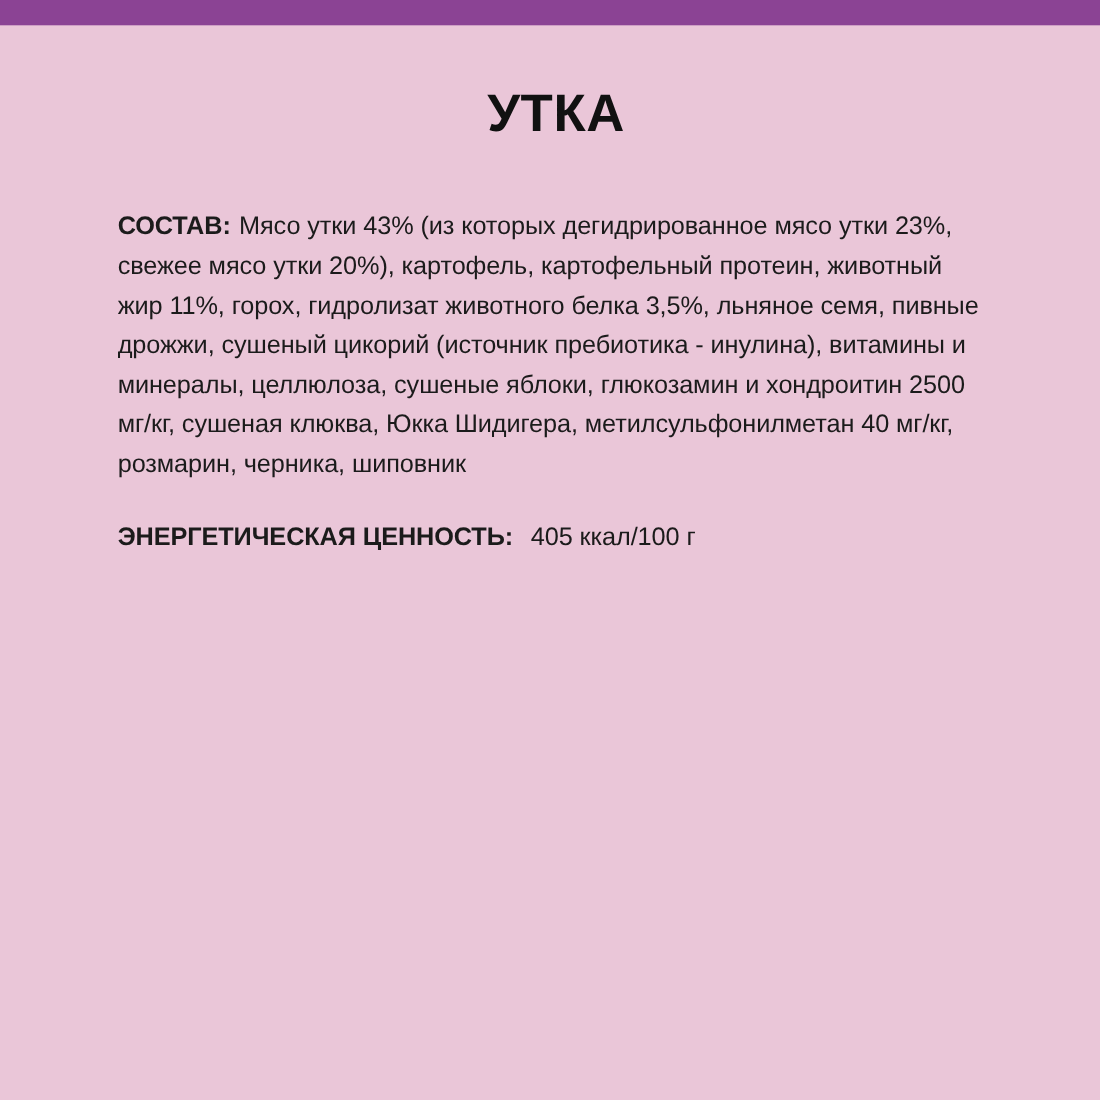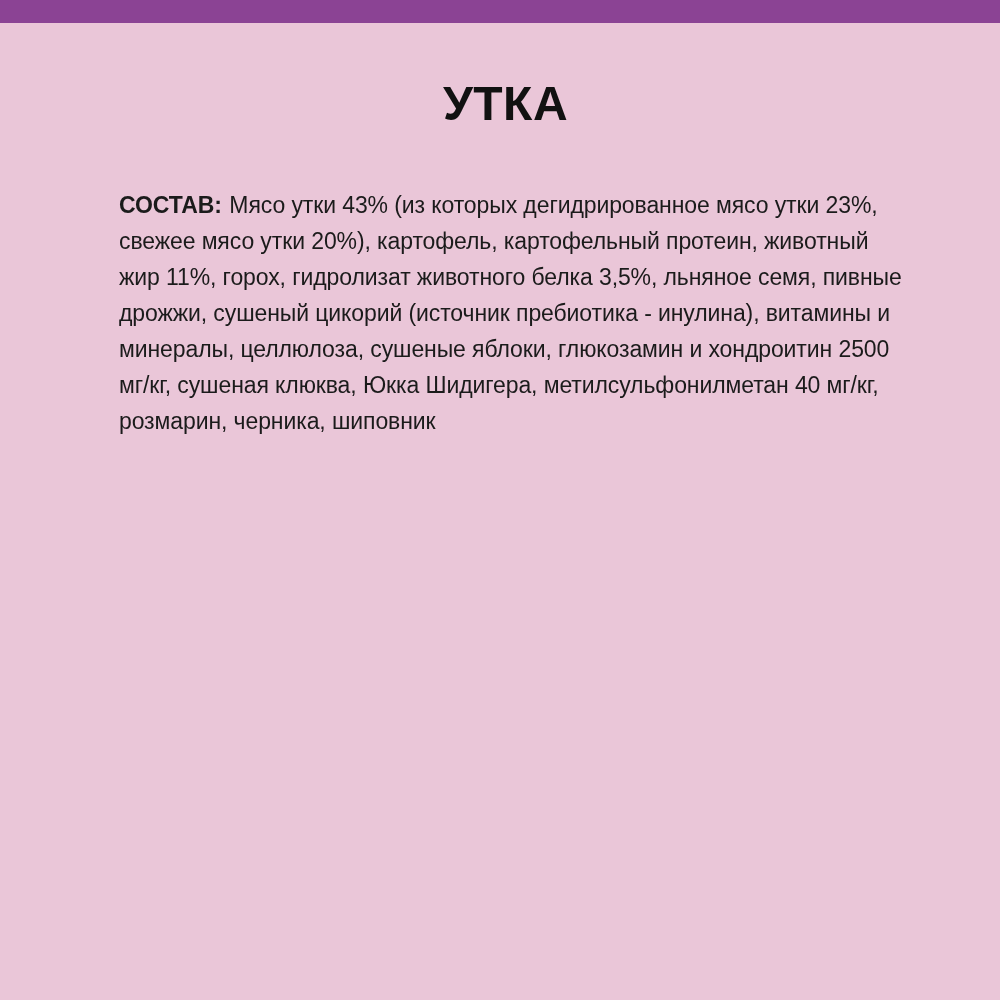--- a/index.html
+++ b/index.html
@@ -27,21 +27,21 @@
     text-align: center;
     letter-spacing: 0.5px;
     color: #111111;
     padding-left: 11px;
   }
   .content {
     margin: 54px 0 0 107px;
     width: 795px;
   }
   .section {
-    margin: 0 0 30px 12px;
+    margin: 0 0 30px 0;
     font-size: 23px;
     line-height: 36px;
     letter-spacing: -0.1px;
   }
   .section-label {
     font-weight: 700;
     margin-right: 0.33em;
   }
   .section-label.wide-gap {
     margin-right: 0.7em;
@@ -57,15 +57,18 @@
   <h1 class="title">УТКА</h1>
 
   <main class="content">
 
     <p class="section">
       <span class="section-label">СОСТАВ:</span><span>Мясо утки 43% (из которых дегидрированное мясо утки 23%, свежее мясо утки 20%), картофель, картофельный протеин, животный жир 11%, горох, гидролизат животного белка 3,5%, льняное семя, пивные дрожжи, сушеный цикорий (источник пребиотика - инулина), витамины и минералы, целлюлоза, сушеные яблоки, глюкозамин и хондроитин 2500 мг/кг, сушеная клюква, Юкка Шидигера, метилсульфонилметан 40 мг/кг, розмарин, черника, шиповник</span>
     </p>
 
 
 
+    <p class="section">
+      <span class="section-label wide-gap">ЭНЕРГЕТИЧЕСКАЯ ЦЕННОСТЬ:</span><span>405 ккал/100 г</span>
+    </p>
 
   </main>
 </div>
 
 </body></html>

